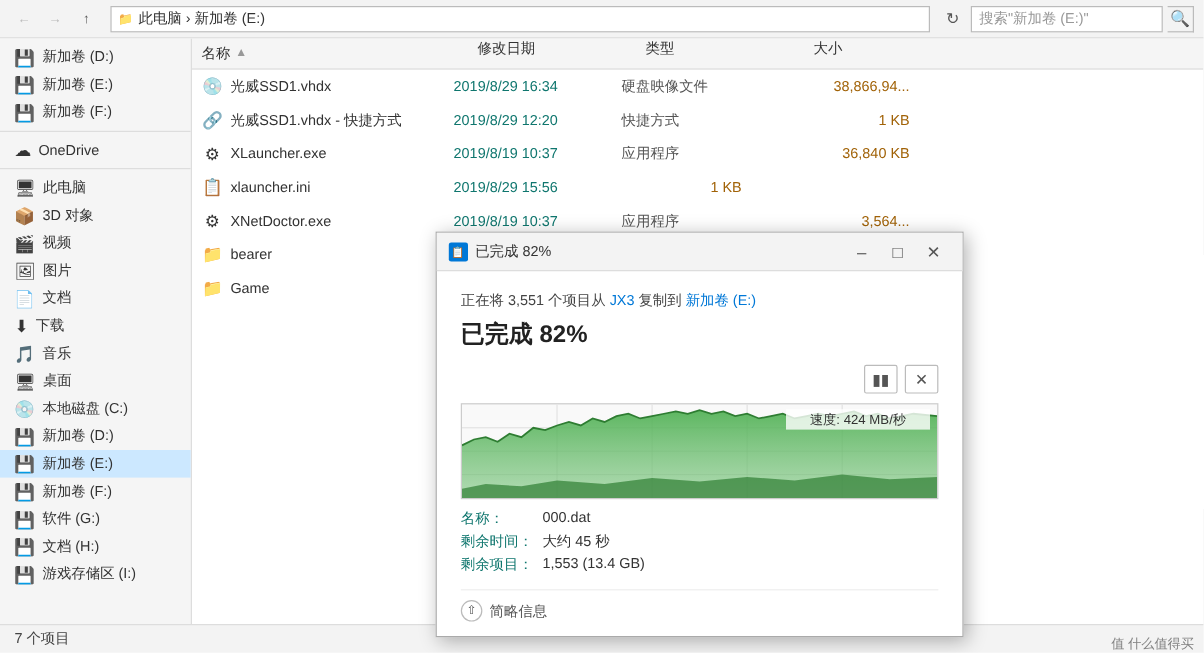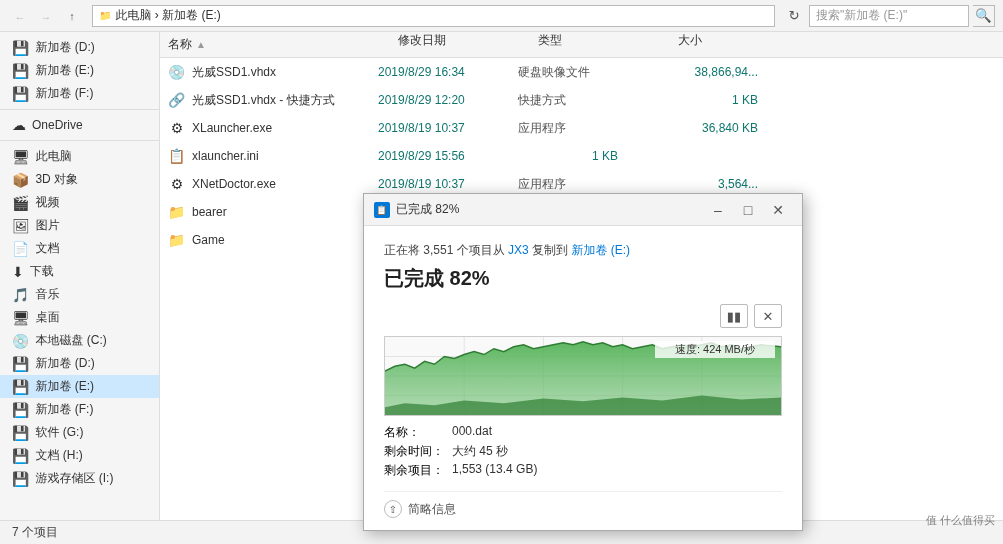--- a/index.html
+++ b/index.html
@@ -186,21 +186,21 @@
       height: 28px;
       padding: 0 8px;
       cursor: pointer;
       font-size: 12px;
       color: #333;
     }
     .file-icon { width: 18px; height: 18px; margin-right: 6px; display: flex; align-items: center; justify-content: center; font-size: 14px; flex-shrink: 0; }
     .file-name-cell { width: 210px; overflow: hidden; text-overflow: ellipsis; white-space: nowrap; display: flex; align-items: center; }
     .file-date-cell { width: 140px; color: #0f766e; }
     .file-type-cell { width: 140px; color: #555; }
-    .file-size-cell { width: 100px; color: #0f766e; text-align: right; }
+    .file-size-cell { width: 100px; color: #a16207; text-align: right; }
 
     
     .status-bar {
       height: 24px;
       background: #f3f3f3;
       border-top: 1px solid #ddd;
       display: flex;
       align-items: center;
       padding: 0 12px;
       font-size: 12px;
@@ -328,21 +328,21 @@
     }
 
     .dialog-info-grid {
       display: grid;
       grid-template-columns: auto 1fr;
       gap: 2px 8px;
       font-size: 12px;
       color: #333;
       margin-bottom: 12px;
     }
-    .info-label { color: #000000; }
+    .info-label { color: #0f766e; }
     .info-value { color: #333; }
 
     .dialog-footer {
       border-top: 1px solid #eee;
       padding-top: 8px;
       display: flex;
       align-items: center;
       gap: 6px;
       cursor: pointer;
       color: #555;
@@ -356,21 +356,21 @@
       display: flex;
       align-items: center;
       justify-content: center;
       font-size: 10px;
       color: #555;
     }
 
     
     .watermark {
       position: absolute;
-      bottom: 16px;
+      bottom: 0;
       right: 8px;
       font-size: 11px;
       color: rgba(80,80,80,0.7);
     }
 
     
     .icon-folder { color: #ffca28; }
   </style>
 </head>
 <body>

